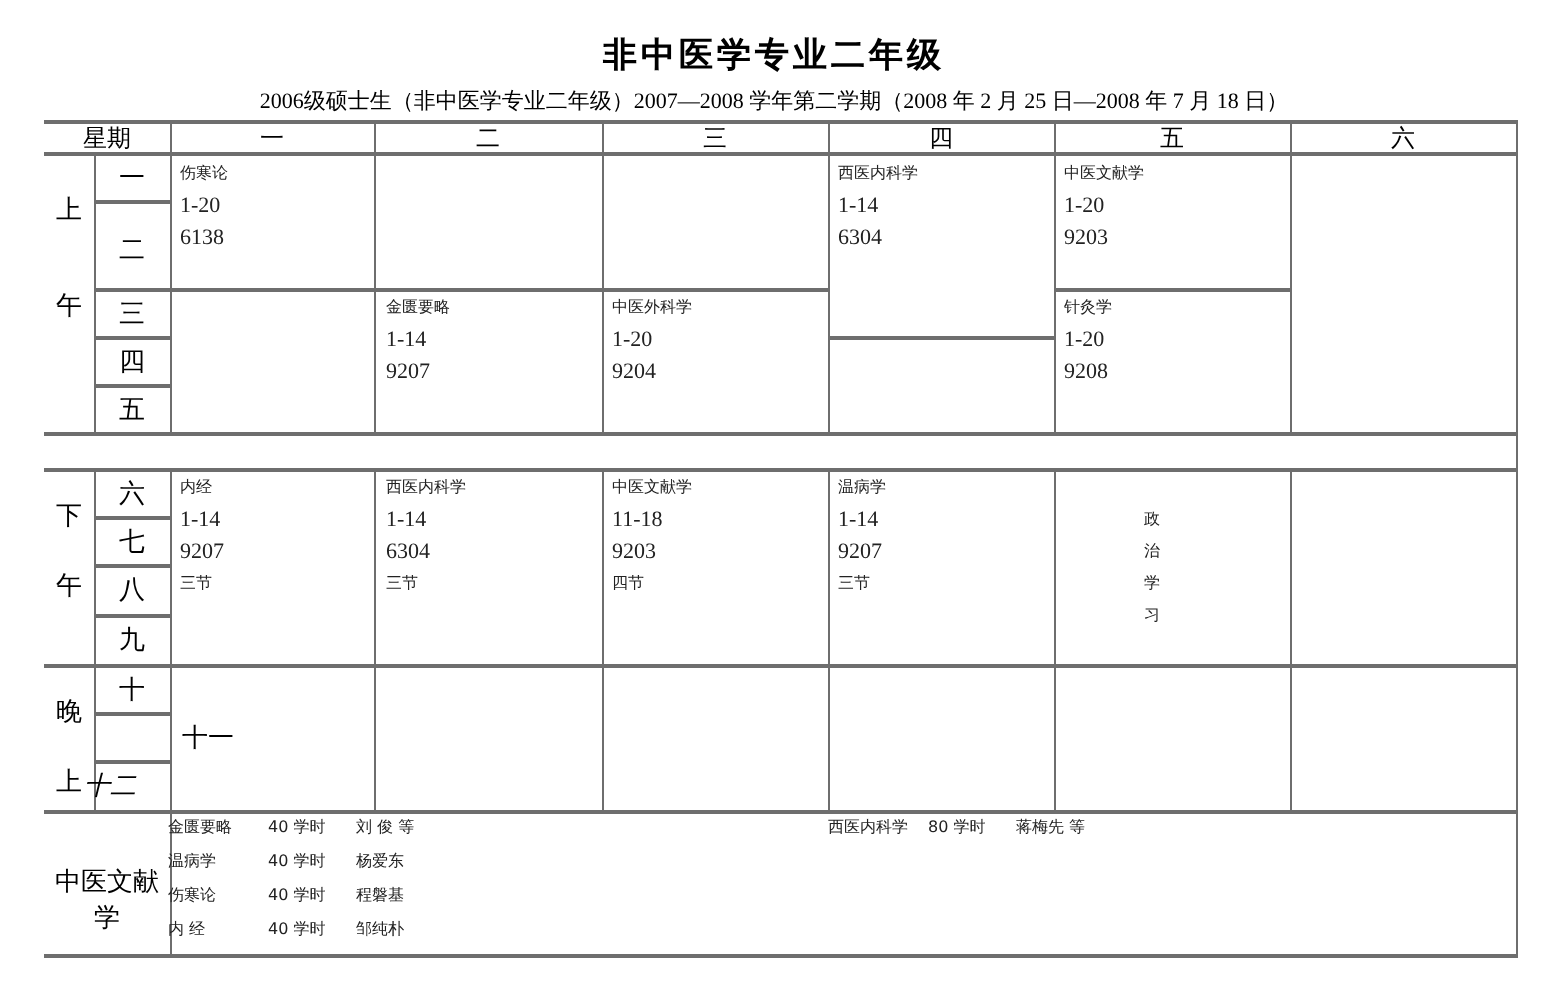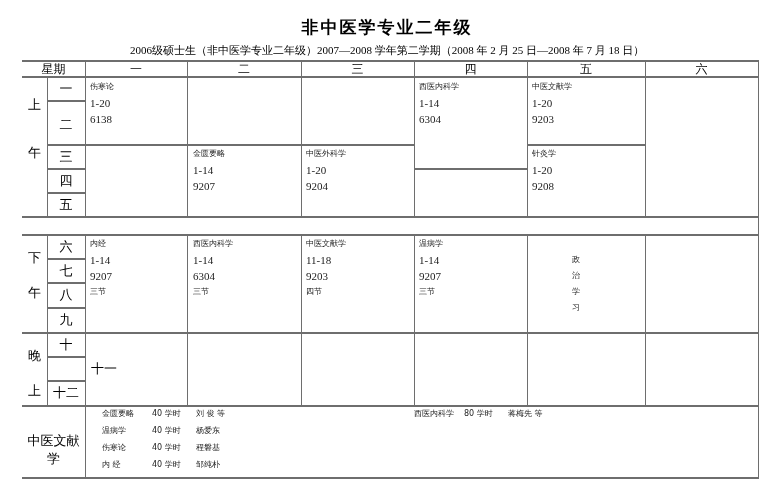--- a/index.html
+++ b/index.html
@@ -87,21 +87,21 @@
   <div class="slot" style="left:47px;width:38px;top:116px;">二</div>
   <div class="slot" style="left:47px;width:38px;top:148px;">三</div>
   <div class="slot" style="left:47px;width:38px;top:172px;">四</div>
   <div class="slot" style="left:47px;width:38px;top:196px;">五</div>
   <div class="slot" style="left:47px;width:38px;top:238px;">六</div>
   <div class="slot" style="left:47px;width:38px;top:262px;">七</div>
   <div class="slot" style="left:47px;width:38px;top:286px;">八</div>
   <div class="slot" style="left:47px;width:38px;top:311px;">九</div>
   <div class="slot" style="left:47px;width:38px;top:336px;">十</div>
   <div class="slot" style="left:47px;width:38px;top:360px;margin-left:38px;">十一</div>
-  <div class="slot" style="left:47px;width:38px;top:384px;">十二</div>
+  <div class="slot" style="left:36px;width:38px;top:384px;font-style:italic;">十二</div>
 
   <div class="course" style="left:90px;top:79px;">
     <div>伤寒论</div>
     <div class="num">1-20</div>
     <div class="num">6138</div>
   </div>
   <div class="course" style="left:419px;top:79px;">
     <div>西医内科学</div>
     <div class="num">1-14</div>
     <div class="num">6304</div>
@@ -152,21 +152,21 @@
     <div>三节</div>
   </div>
   <div class="vert" style="left:566px;top:252px;">
     <div>政</div>
     <div>治</div>
     <div>学</div>
     <div>习</div>
   </div>
 
   <div class="teach-label">中医文献学</div>
-  <div class="teach" style="left:102px;top:405px;">
+  <div class="teach" style="left:84px;top:405px;">
     <div><span class="c">金匮要略</span><span class="h1">40 学时</span><span>刘  俊  等</span></div>
     <div><span class="c">温病学</span><span class="h1">40 学时</span><span>杨爱东</span></div>
     <div><span class="c">伤寒论</span><span class="h1">40 学时</span><span>程磐基</span></div>
     <div><span class="c">内    经</span><span class="h1">40 学时</span><span>邹纯朴</span></div>
   </div>
   <div class="teach" style="left:414px;top:405px;">
     <div><span class="c">西医内科学</span><span class="h1">80 学时</span><span>蒋梅先 等</span></div>
   </div>
 </div>
 

